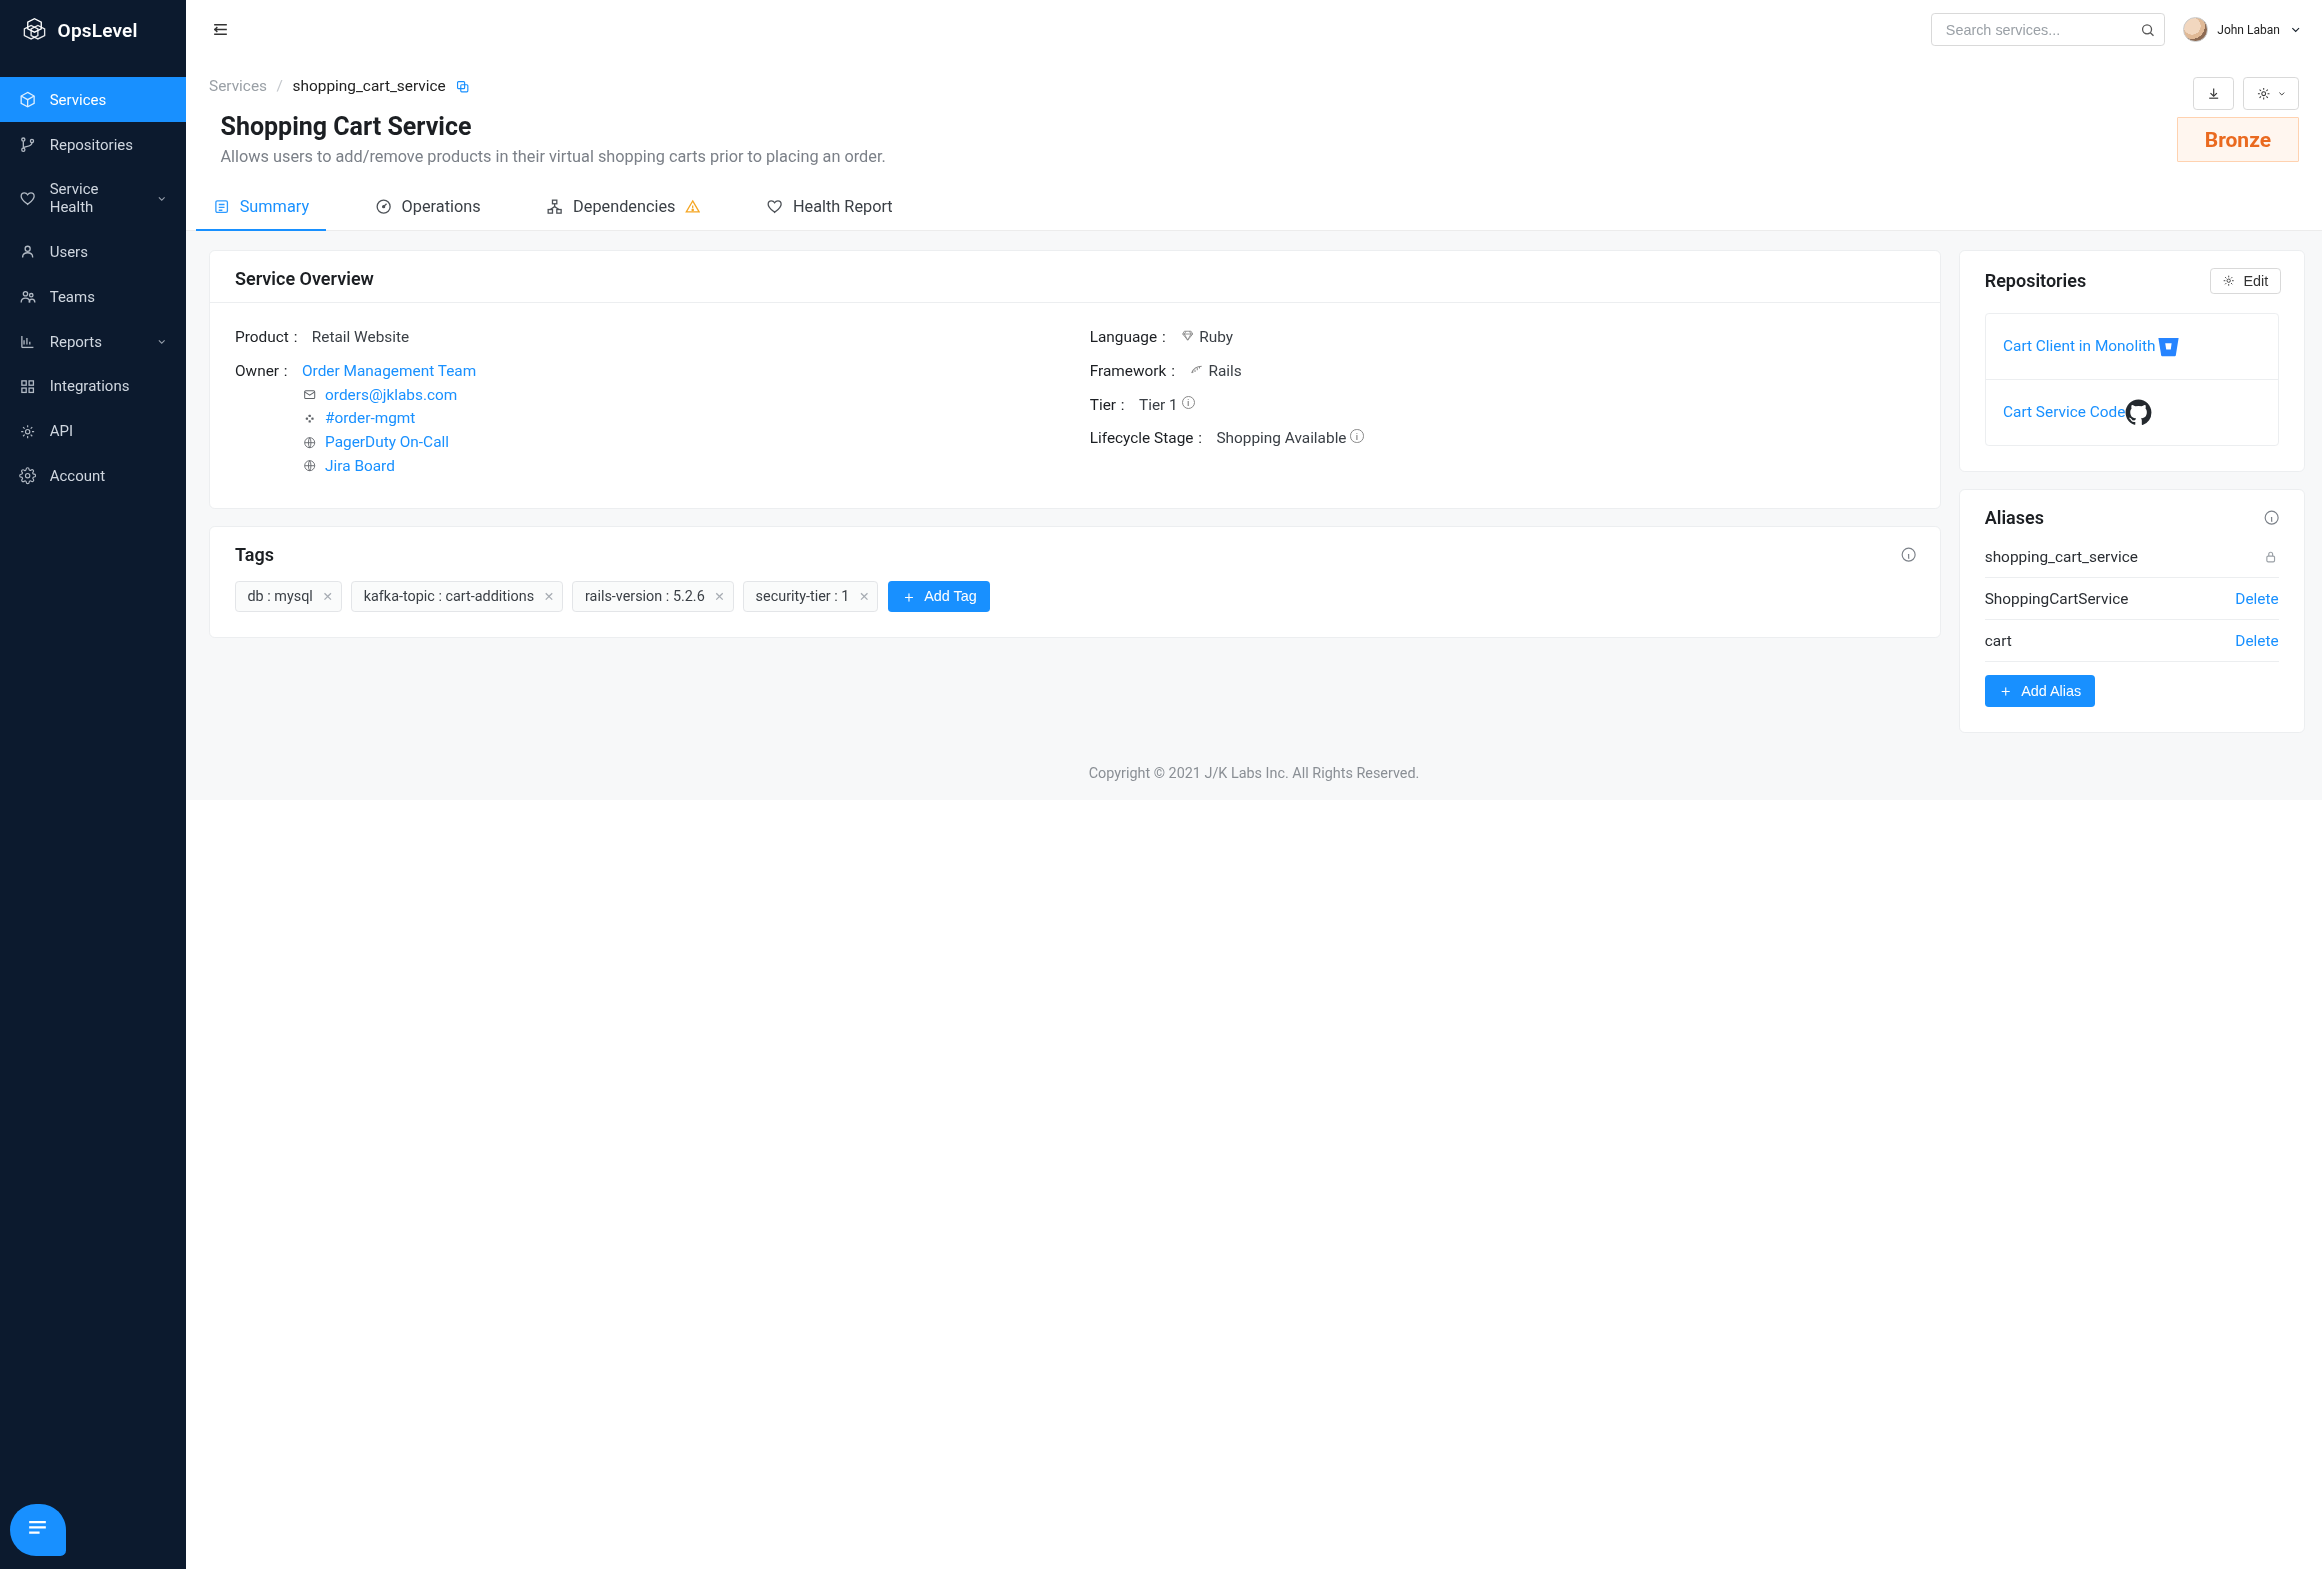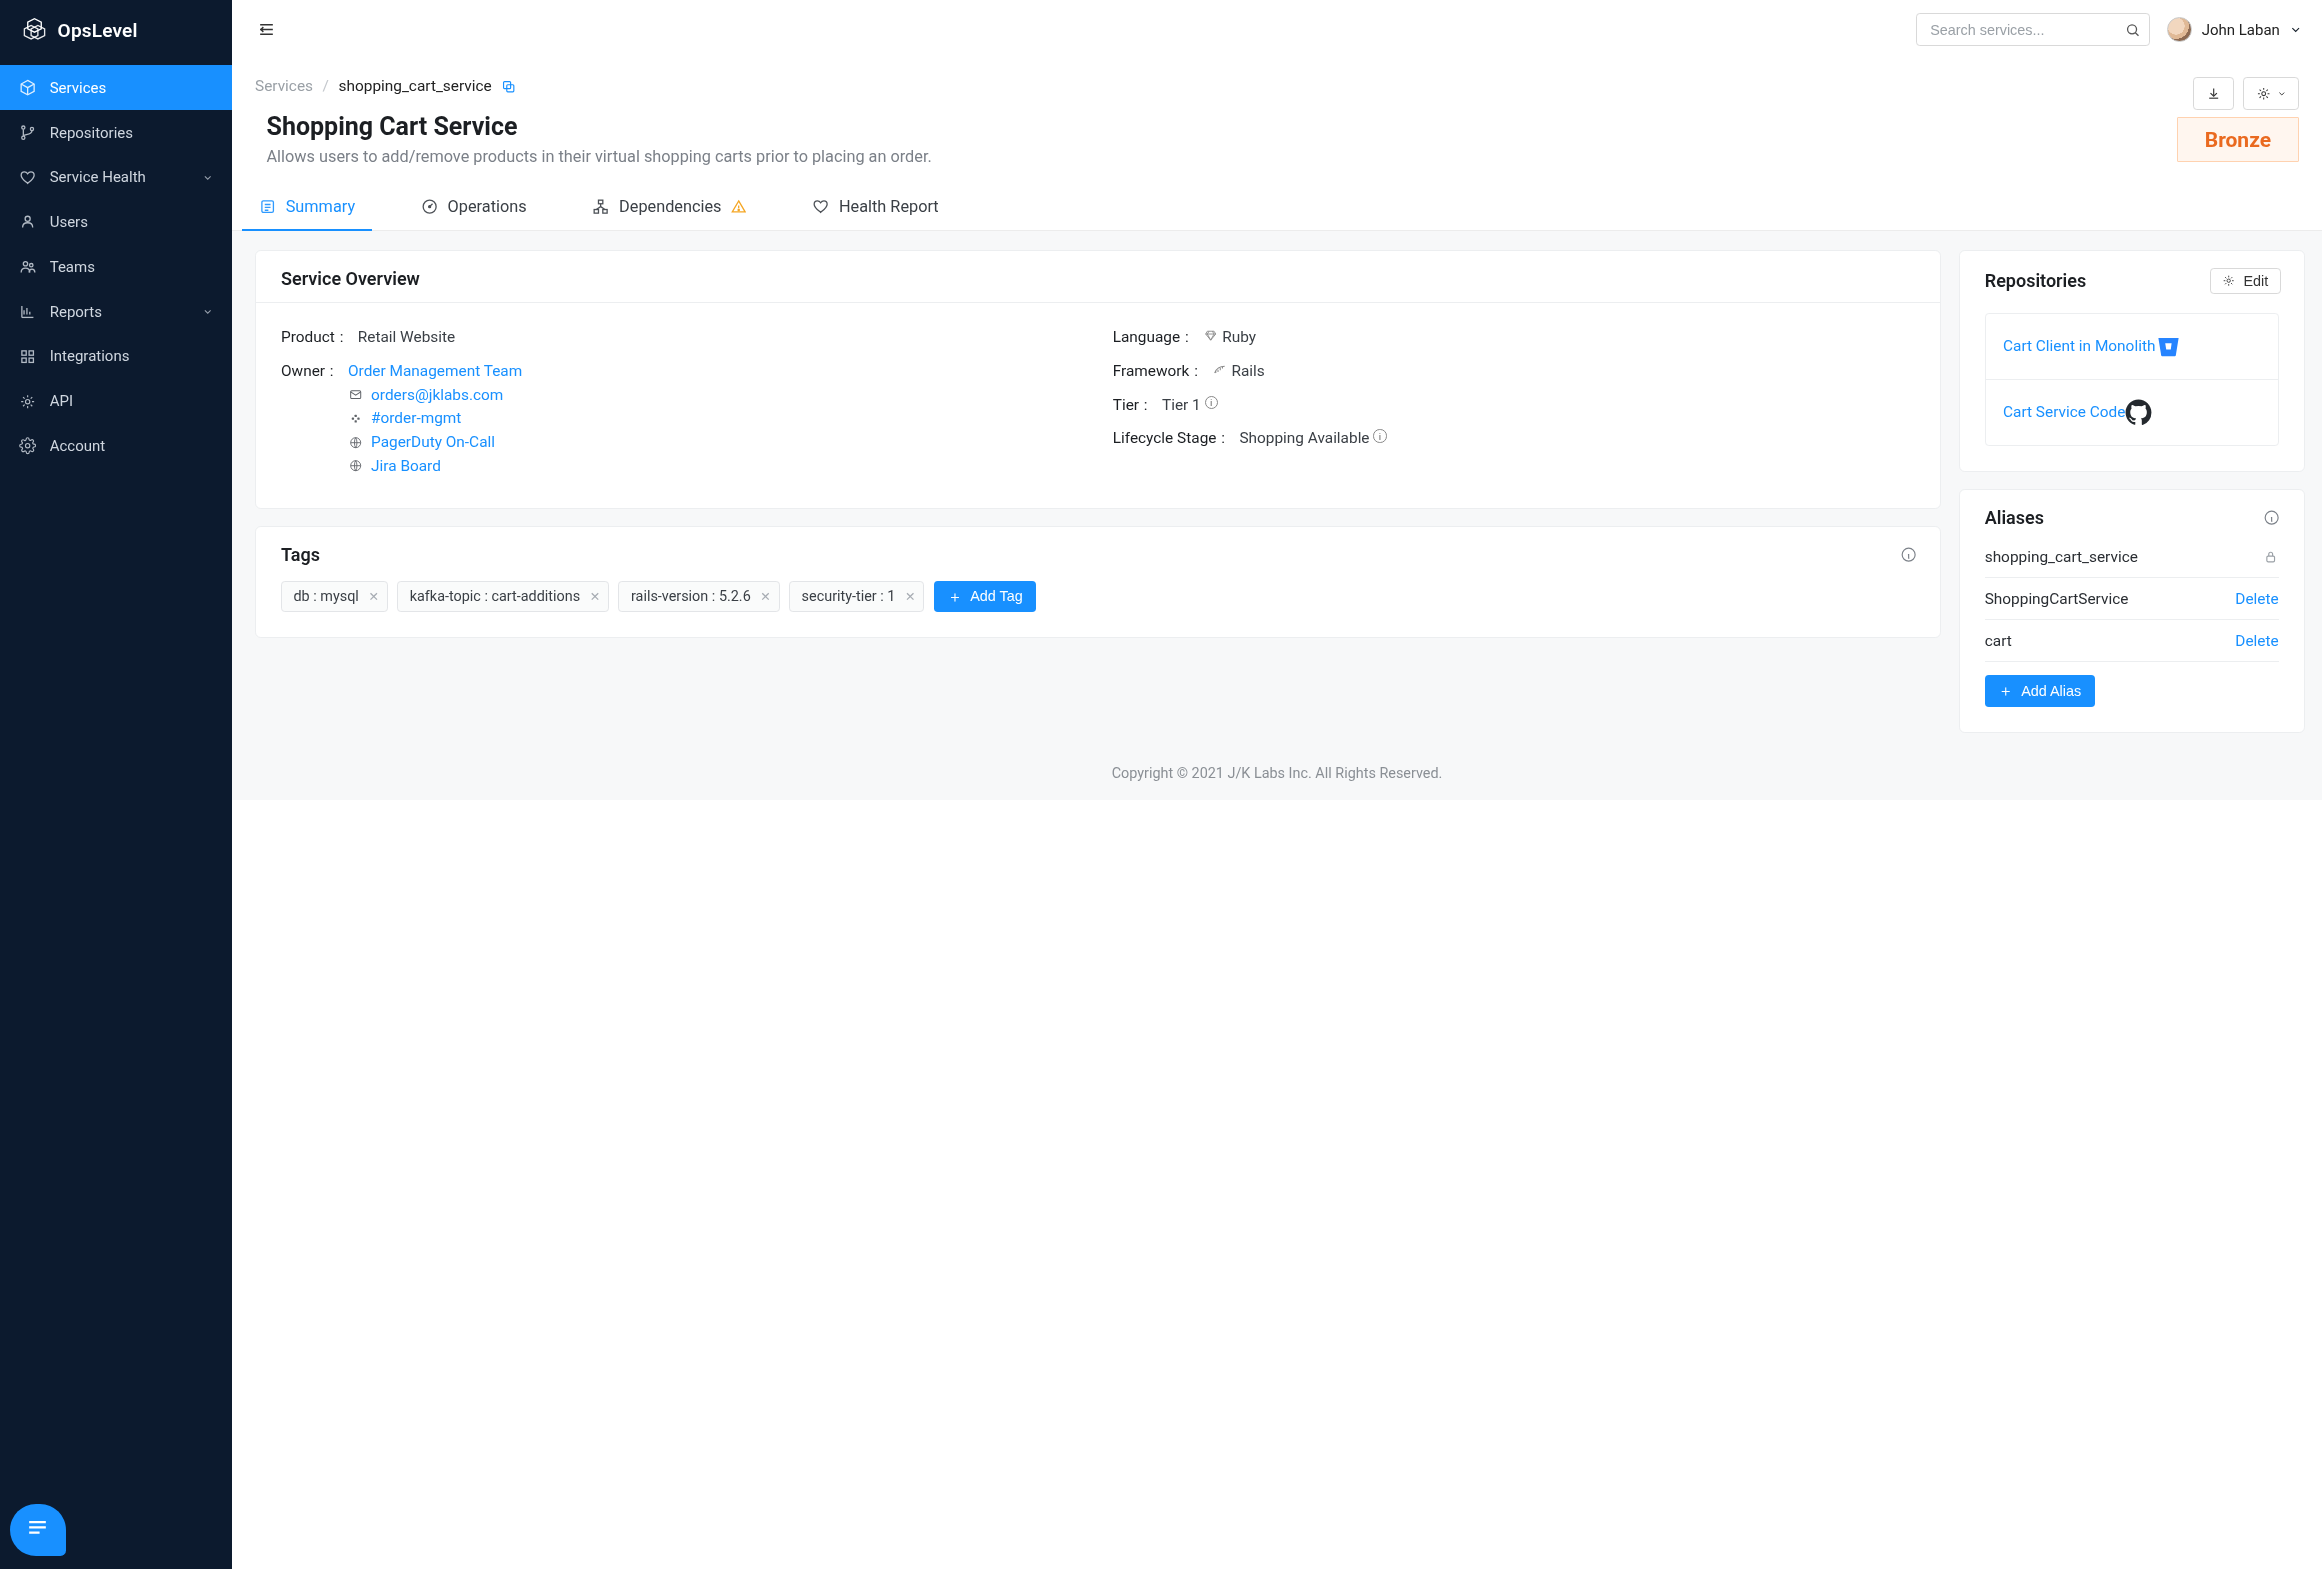--- a/index.html
+++ b/index.html
@@ -1,20 +1,20 @@
 <!DOCTYPE html>
 <html><head>
 <meta charset="utf-8">
 <style>
 * { box-sizing: border-box; margin: 0; padding: 0; }
 body { font-family: -apple-system, BlinkMacSystemFont, "Segoe UI", Roboto, Helvetica, Arial, sans-serif; color: #17202b; background: #fff; }
 .app { display: flex; height: 100vh; overflow: hidden; }
 
 
-.sidebar { width: 232px; background: #0c1a2e; color: #cfd6df; display: flex; flex-direction: column; flex-shrink: 0; position: relative; }
+.sidebar { width: 186px; background: #0c1a2e; color: #cfd6df; display: flex; flex-direction: column; flex-shrink: 0; position: relative; gap: 12px; }
 .logo-row { display: flex; align-items: center; gap: 9.6px; padding: 17.3px 19px 17.3px 21px; color: #fff; }
 .logo-row svg { width: 27px; height: 27px; }
 .logo-text { font-size: 19px; font-weight: 600; letter-spacing: 0.2px; }
 .nav { display: flex; flex-direction: column; padding-top: 3.8px; }
 .nav-item { display: flex; align-items: center; gap: 13.4px; padding: 13.4px 19px; font-size: 15px; color: #cfd6df; cursor: pointer; position: relative; }
 .nav-item.active { background: #1890ff; color: #fff; }
 .nav-item .nav-icon { width: 17.3px; height: 17.3px; display: flex; align-items: center; justify-content: center; opacity: 0.85; }
 .nav-item .chev { margin-left: auto; opacity: 0.7; }
 .chat-bubble { position: absolute; left: 9.6px; bottom: 13.4px; width: 56px; height: 52px; background: #1890ff; border-radius: 27px 27px 5.8px 27px; display: flex; align-items: center; justify-content: center; }
 .chat-bubble svg { width: 25px; height: 25px; color: #fff; }
@@ -23,21 +23,21 @@
 .main { flex: 1; display: flex; flex-direction: column; min-width: 0; background: #fff; }
 .topbar { height: 60px; display: flex; align-items: center; padding: 0 17.3px 0 23px; gap: 15.4px; border-bottom: 1px solid #fff; }
 .collapse-btn { width: 23px; height: 23px; display: flex; align-items: center; justify-content: center; color: #333; cursor: pointer; }
 .topbar-spacer { flex: 1; }
 .search-wrap { position: relative; width: 234px; }
 .search-wrap input { width: 100%; height: 33px; border: 1px solid #d9d9d9; border-radius: 3.8px; padding: 0 33px 0 13.4px; font-size: 14.4px; color: #333; }
 .search-wrap input::placeholder { color: #9aa0a6; }
 .search-wrap .search-icon { position: absolute; right: 9.6px; top: 50%; transform: translateY(-50%); color: #555; }
 .user-chip { display: flex; align-items: center; gap: 9.6px; cursor: pointer; padding: 3.8px 1.9px; }
 .avatar { width: 25px; height: 25px; border-radius: 50%; background: radial-gradient(circle at 35% 35%, #f2d7bf 0 40%, #e0b996 41% 60%, #8d6a52 61% 100%); border: 1px solid #c9c9c9; }
-.user-chip .uname { font-size: 15px; color: #222; }
+.user-chip .uname { font-size: 12px; color: #222; }
 
 
 .content   { flex: 1; overflow-y: auto; background: #fff; }
 .page-head { padding: 17.3px 23px 0 23px; }
 .bc-row { display: flex; align-items: flex-start; justify-content: space-between; gap: 19px; }
 .breadcrumbs { display: flex; align-items: center; gap: 9.6px; font-size: 15.4px; color: #9aa0a6; }
 .breadcrumbs .crumb { color: #9aa0a6; }
 .breadcrumbs .sep { color: #c3c7cc; }
 .breadcrumbs .current { color: #222; }
 .copy-icon { color: #1890ff; display: inline-flex; }

